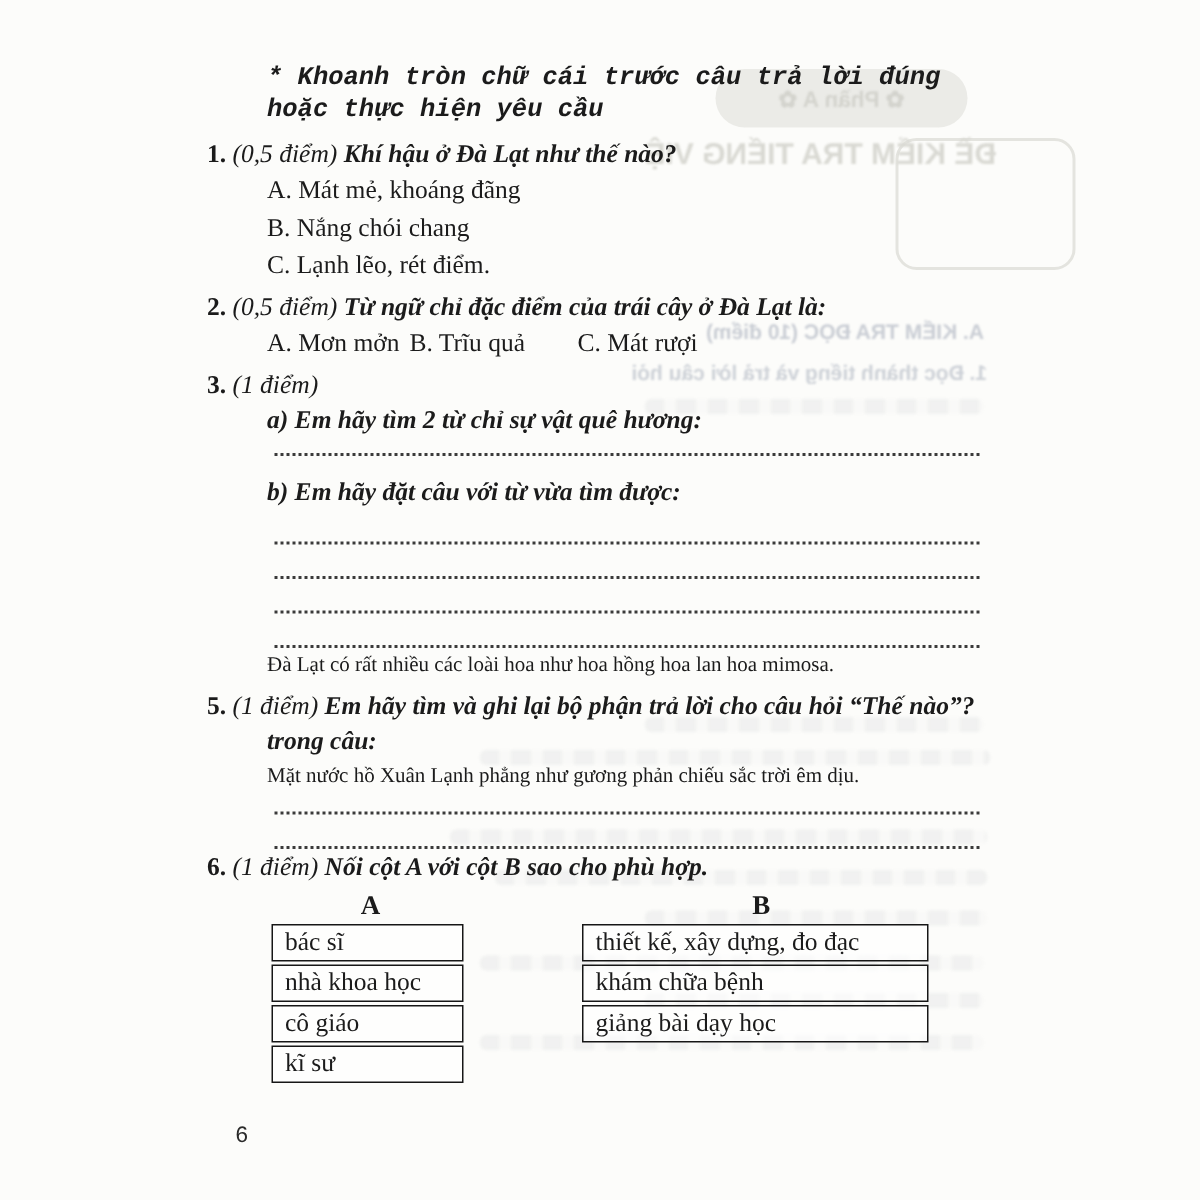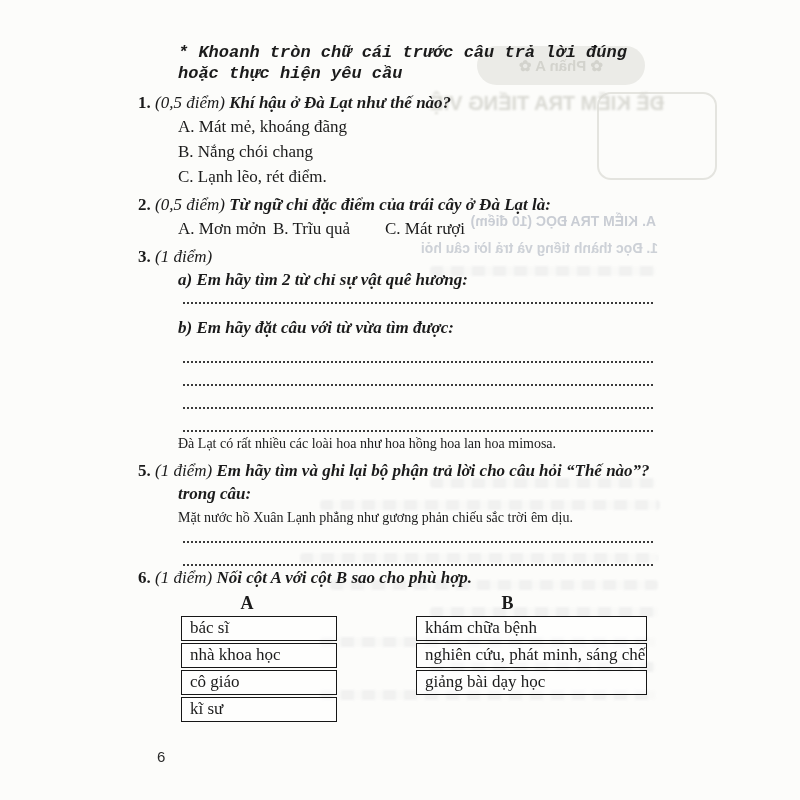--- a/index.html
+++ b/index.html
@@ -60,21 +60,21 @@
   .sentence{margin-left:40px;font-size:14px;line-height:24px;}
   .dots{height:3px;border-bottom:2.4px dotted #3a3a3a;margin-left:45px;width:470px;}
   .mb4{margin-bottom:4px;} .mt3{margin-top:3px;} .mt7{margin-top:7px;}
   .mt8{margin-top:8px;} .mt12{margin-top:12px;} .mt13{}
   .mt14{margin-top:14px;} .mt18{margin-top:18px;}
   .match-headers{display:flex;margin-left:43px;margin-top:4px;margin-bottom:3px;gap:79px;
     font-weight:bold;font-size:18px;line-height:20px;}
   .match-headers .ha{width:132px;text-align:center;}
   .match-headers .hb{width:231px;text-align:center;}
   .match-row{display:flex;margin-left:43px;gap:79px;}
-  .col-a{width:156px;} .col-b{width:231px;}
+  .col-a{width:128px;} .col-b{width:231px;}
   .cell{box-sizing:border-box;border:1.5px solid #161616;height:25px;line-height:22px;
     padding-left:8px;font-size:17px;margin-bottom:2px;background:rgba(255,255,255,.6);
     overflow:hidden;white-space:nowrap;}
   .pagenum{position:absolute;left:157px;top:748px;z-index:1;
     font-family:"Liberation Sans",sans-serif;font-size:15px;color:#2a2a2a;}
 </style>
 </head>
 <body>
 
 <div class="sheet">
@@ -156,22 +156,22 @@
       <div class="hb">B</div>
     </div>
     <div class="match-row">
       <div class="col-a">
         <div class="cell">bác sĩ</div>
         <div class="cell">nhà khoa học</div>
         <div class="cell">cô giáo</div>
         <div class="cell">kĩ sư</div>
       </div>
       <div class="col-b">
+        <div class="cell">thiết kế, xây dựng, đo đạc</div>
         <div class="cell">khám chữa bệnh</div>
-        <div class="cell">nghiên cứu, phát minh, sáng chế</div>
         <div class="cell">giảng bài dạy học</div>
       </div>
     </div>
 
   </div>
 
   <div class="pagenum">6</div>
 </div>
 
 </body></html>

